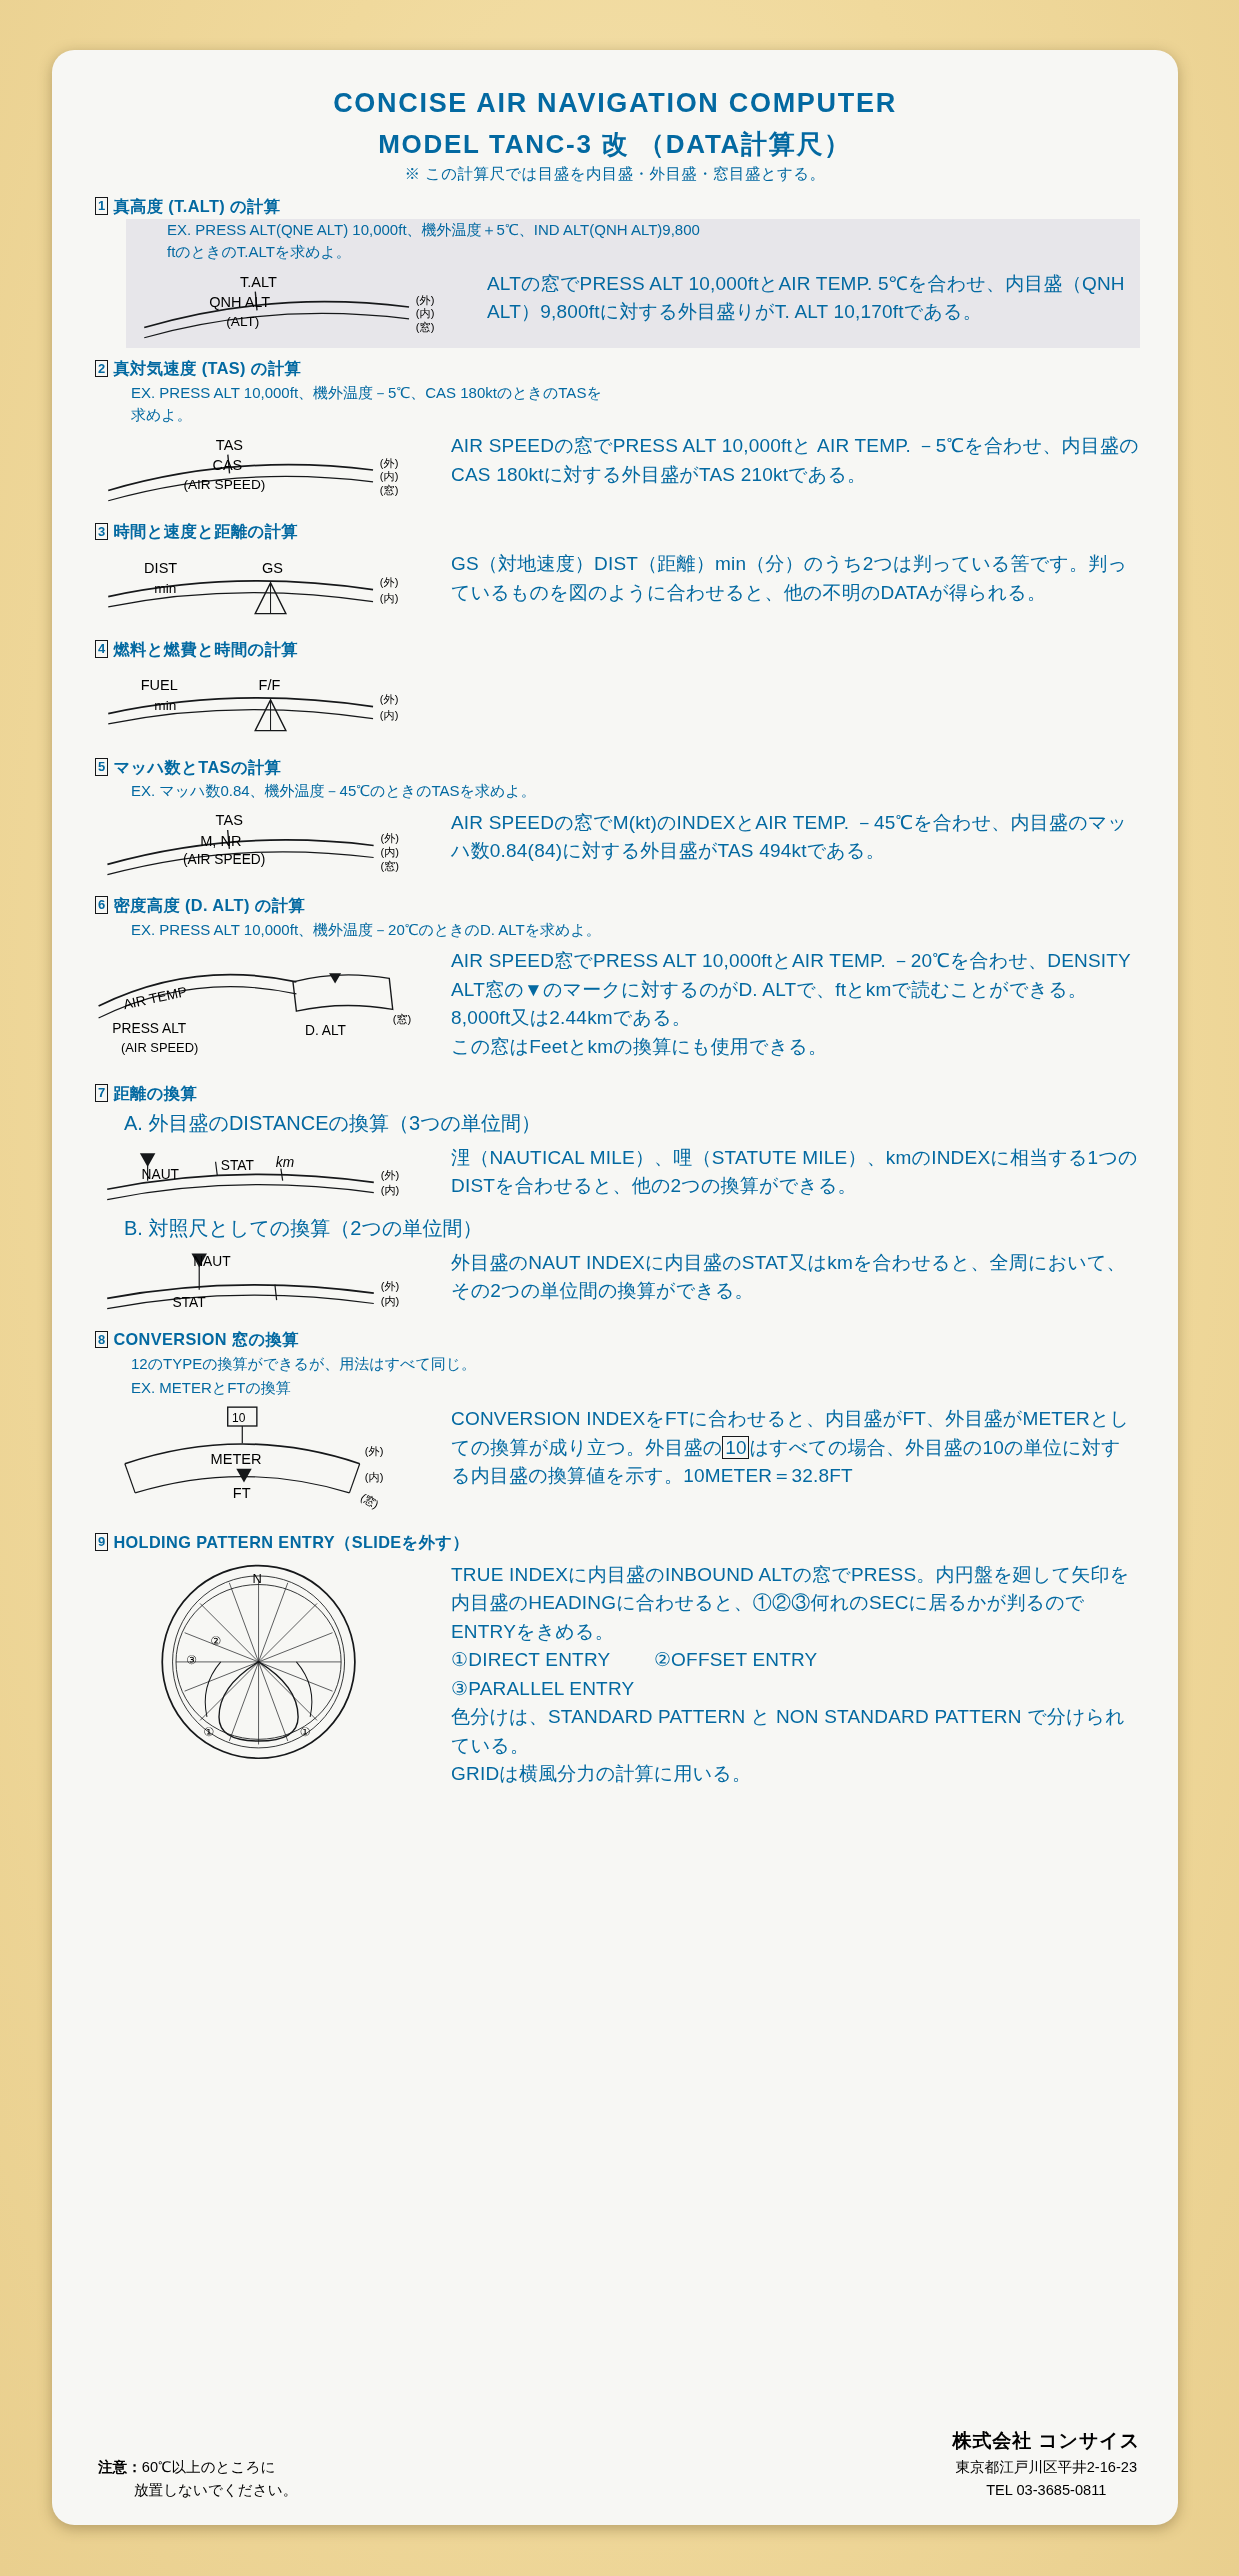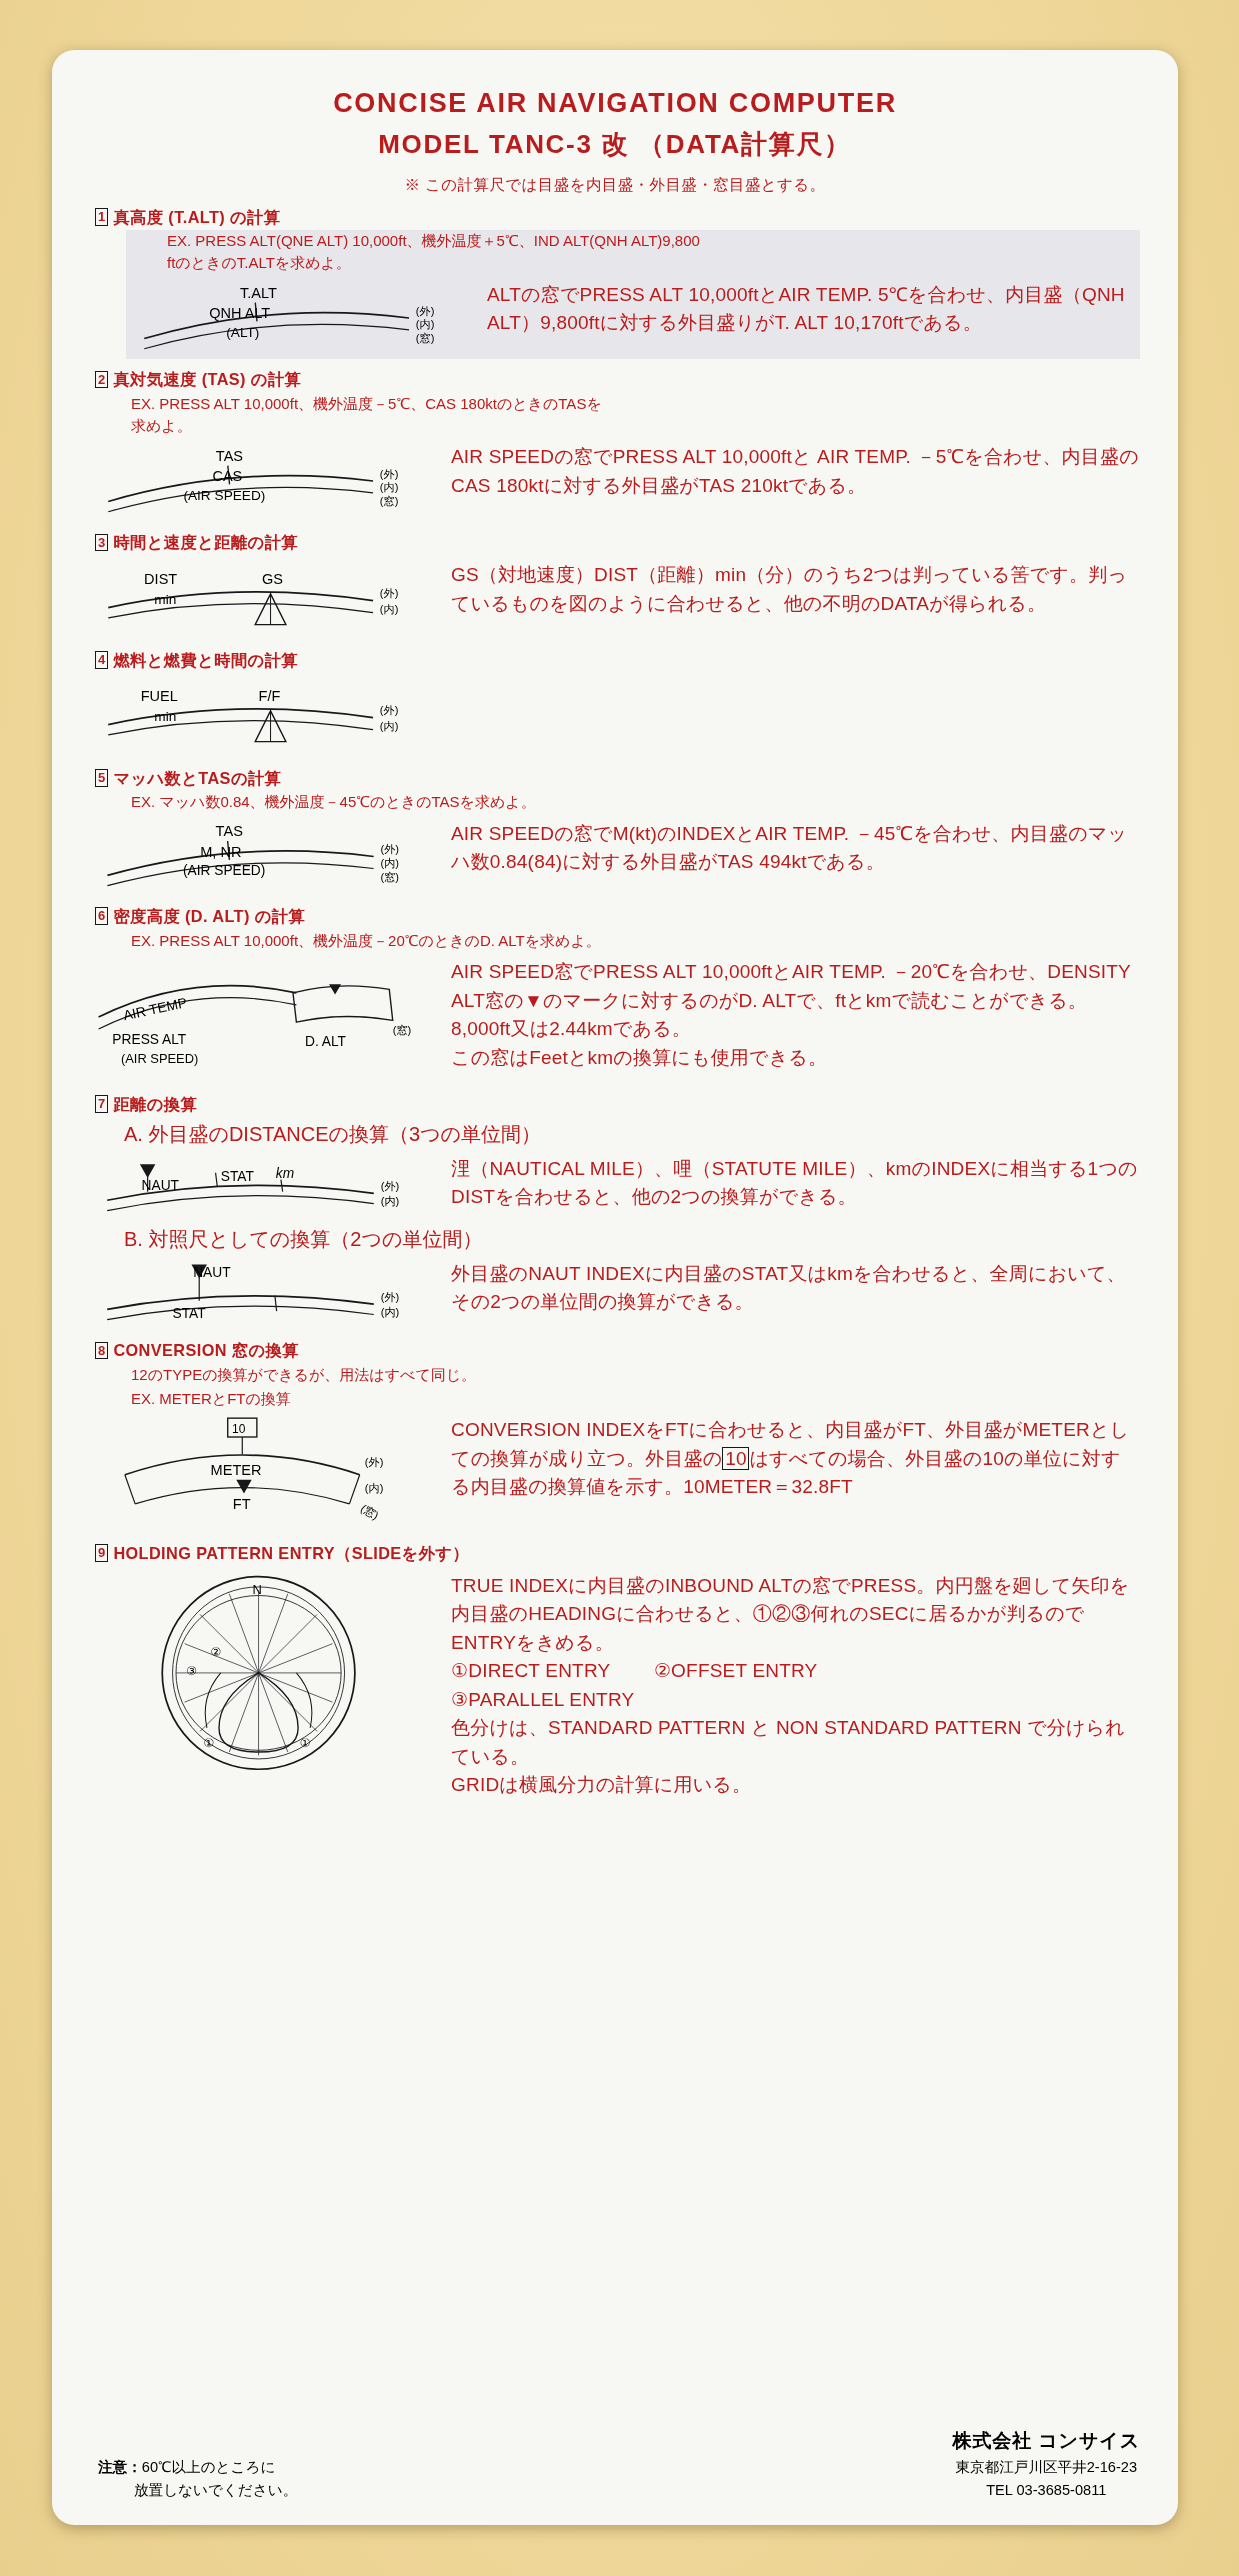--- a/index.html
+++ b/index.html
@@ -20,31 +20,31 @@
     width:1126px;height:2475px;
     background:#f7f7f4;
     border-radius:22.3px;
     box-shadow:0 3.4px 13.7px rgba(80,60,20,.35);
     overflow:hidden;
   }
   .inner{
     position:absolute;left:0;top:0;right:0;bottom:0;
     padding:24px 38px 25px 38px;
     box-sizing:border-box;
-    color:#b91c1c;
+    color:#0369a1;
   }
   h1.t1,h1.t2{
     text-align:center;margin:0;
     font-weight:bold;
     letter-spacing:1.7px;
   }
   h1.t1{font-size:27px;margin-top:13.7px;}
   h1.t2{font-size:26px;margin-top:8.6px;}
   .note-star{
-    text-align:center;font-size:15.5px;margin-top:13px;letter-spacing:0.4px;
+    text-align:center;font-size:15.5px;margin-top:2px;letter-spacing:0.4px;
   }
   .sec{margin-top:10.3px;}
   .sec-title{
     font-size:16.3px;font-weight:bold;letter-spacing:0.4px;
     margin:0 0 1.7px 5.2px;
   }
   .boxnum{
     display:inline-block;border:1.4px solid #16181a;
     font-size:13px;line-height:13px;padding:0.9px 1.7px 1.7px 1.7px;
     margin-right:5.2px;vertical-align:1.7px;font-weight:bold;

